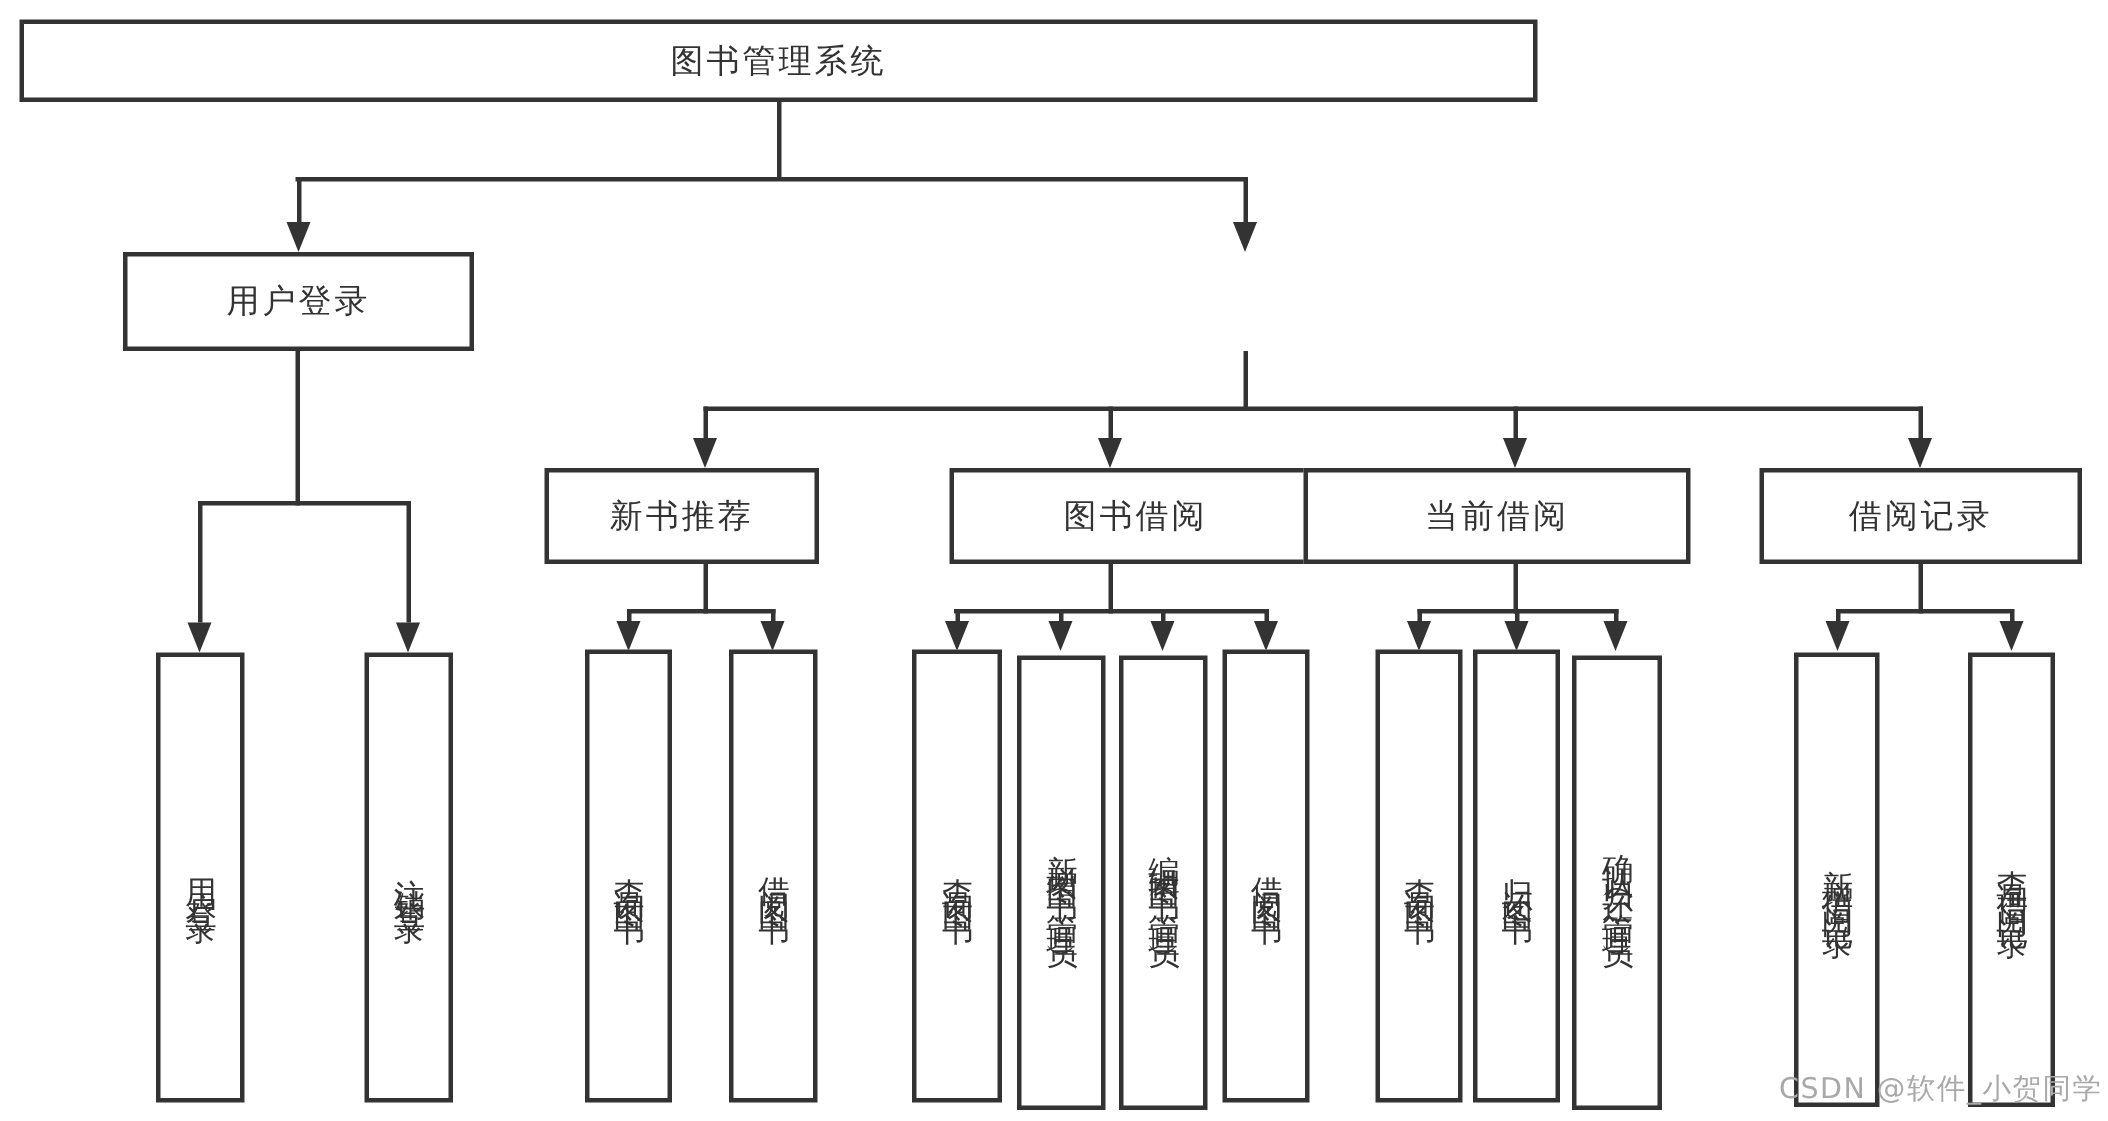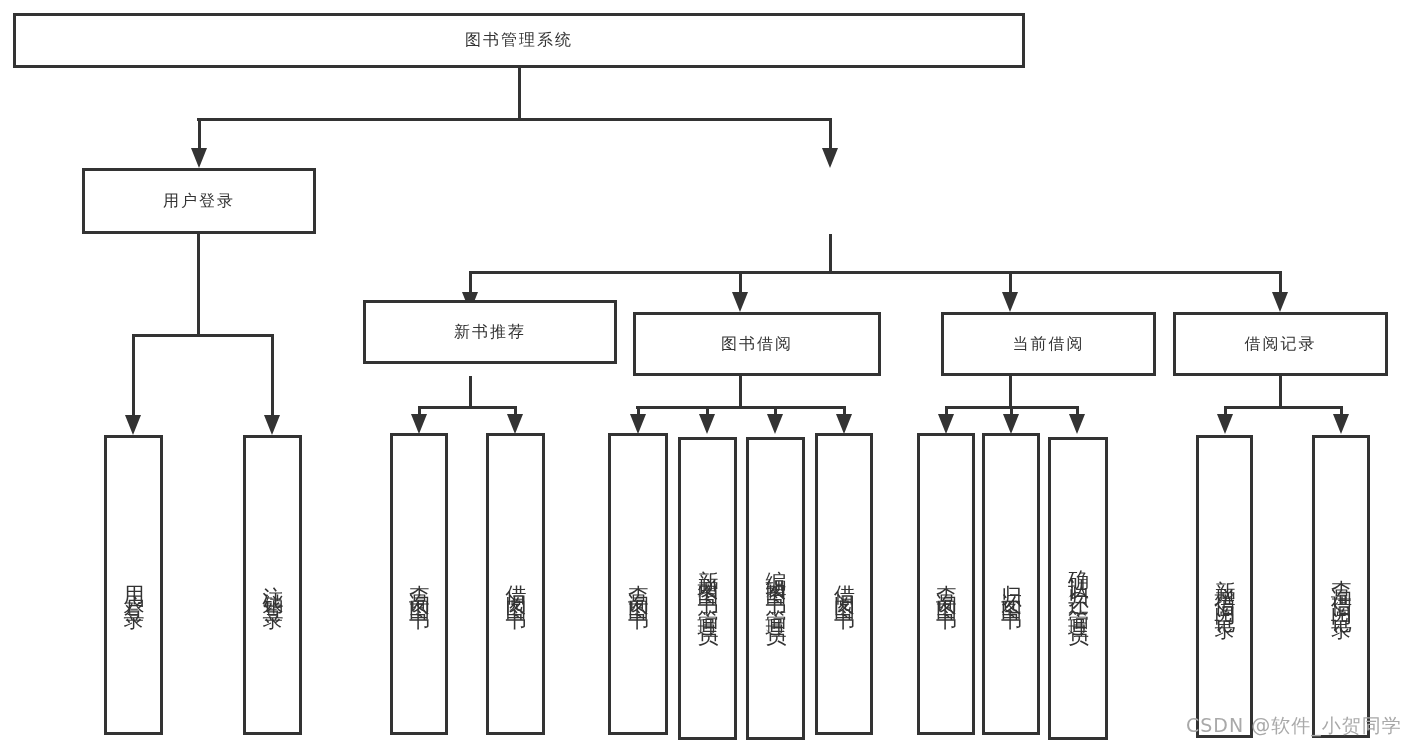--- a/index.html
+++ b/index.html
@@ -21,21 +21,21 @@
   }
 
   
   .node {
     position: absolute;
     border: 3px solid var(--line);
     background: var(--background);
     display: flex;
     align-items: center;
     justify-content: center;
-    font-size: 16px;
+    font-size: 22px;
     letter-spacing: 2px;
     color: var(--text);
     white-space: nowrap;
   }
 
   
   .leaf {
     position: absolute;
     border: 3px solid var(--line);
     background: var(--background);
@@ -99,23 +99,23 @@
   <div class="hline" style="left:469px; top:271px; width:813px;"></div>
   <div class="vline" style="left:469px; top:271px; height:21px;"></div>
   <div class="arrow" style="left:462px; top:292px;"></div>
   <div class="vline" style="left:739px; top:271px; height:21px;"></div>
   <div class="arrow" style="left:732px; top:292px;"></div>
   <div class="vline" style="left:1009px; top:271px; height:21px;"></div>
   <div class="arrow" style="left:1002px; top:292px;"></div>
   <div class="vline" style="left:1279px; top:271px; height:21px;"></div>
   <div class="arrow" style="left:1272px; top:292px;"></div>
 
-  <div class="node" style="left:363px; top:300px; width:254px; height:64px;">新书推荐</div>
+  <div class="node" style="left:363px; top:312px; width:183px; height:64px;">新书推荐</div>
   <div class="node" style="left:633px; top:312px; width:248px; height:64px;">图书借阅</div>
-  <div class="node" style="left:941px; top:312px; width:215px; height:64px;">当前借阅</div>
+  <div class="node" style="left:869px; top:312px; width:258px; height:64px;">当前借阅</div>
   <div class="node" style="left:1173px; top:312px; width:215px; height:64px;">借阅记录</div>
 
   <div class="vline" style="left:469px; top:376px; height:33px;"></div>
   <div class="hline" style="left:418px; top:406px; width:99px;"></div>
   <div class="vline" style="left:418px; top:406px; height:10px;"></div>
   <div class="arrow" style="left:411px; top:414px;"></div>
   <div class="vline" style="left:514px; top:406px; height:10px;"></div>
   <div class="arrow" style="left:507px; top:414px;"></div>
 
   <div class="vline" style="left:739px; top:376px; height:33px;"></div>

